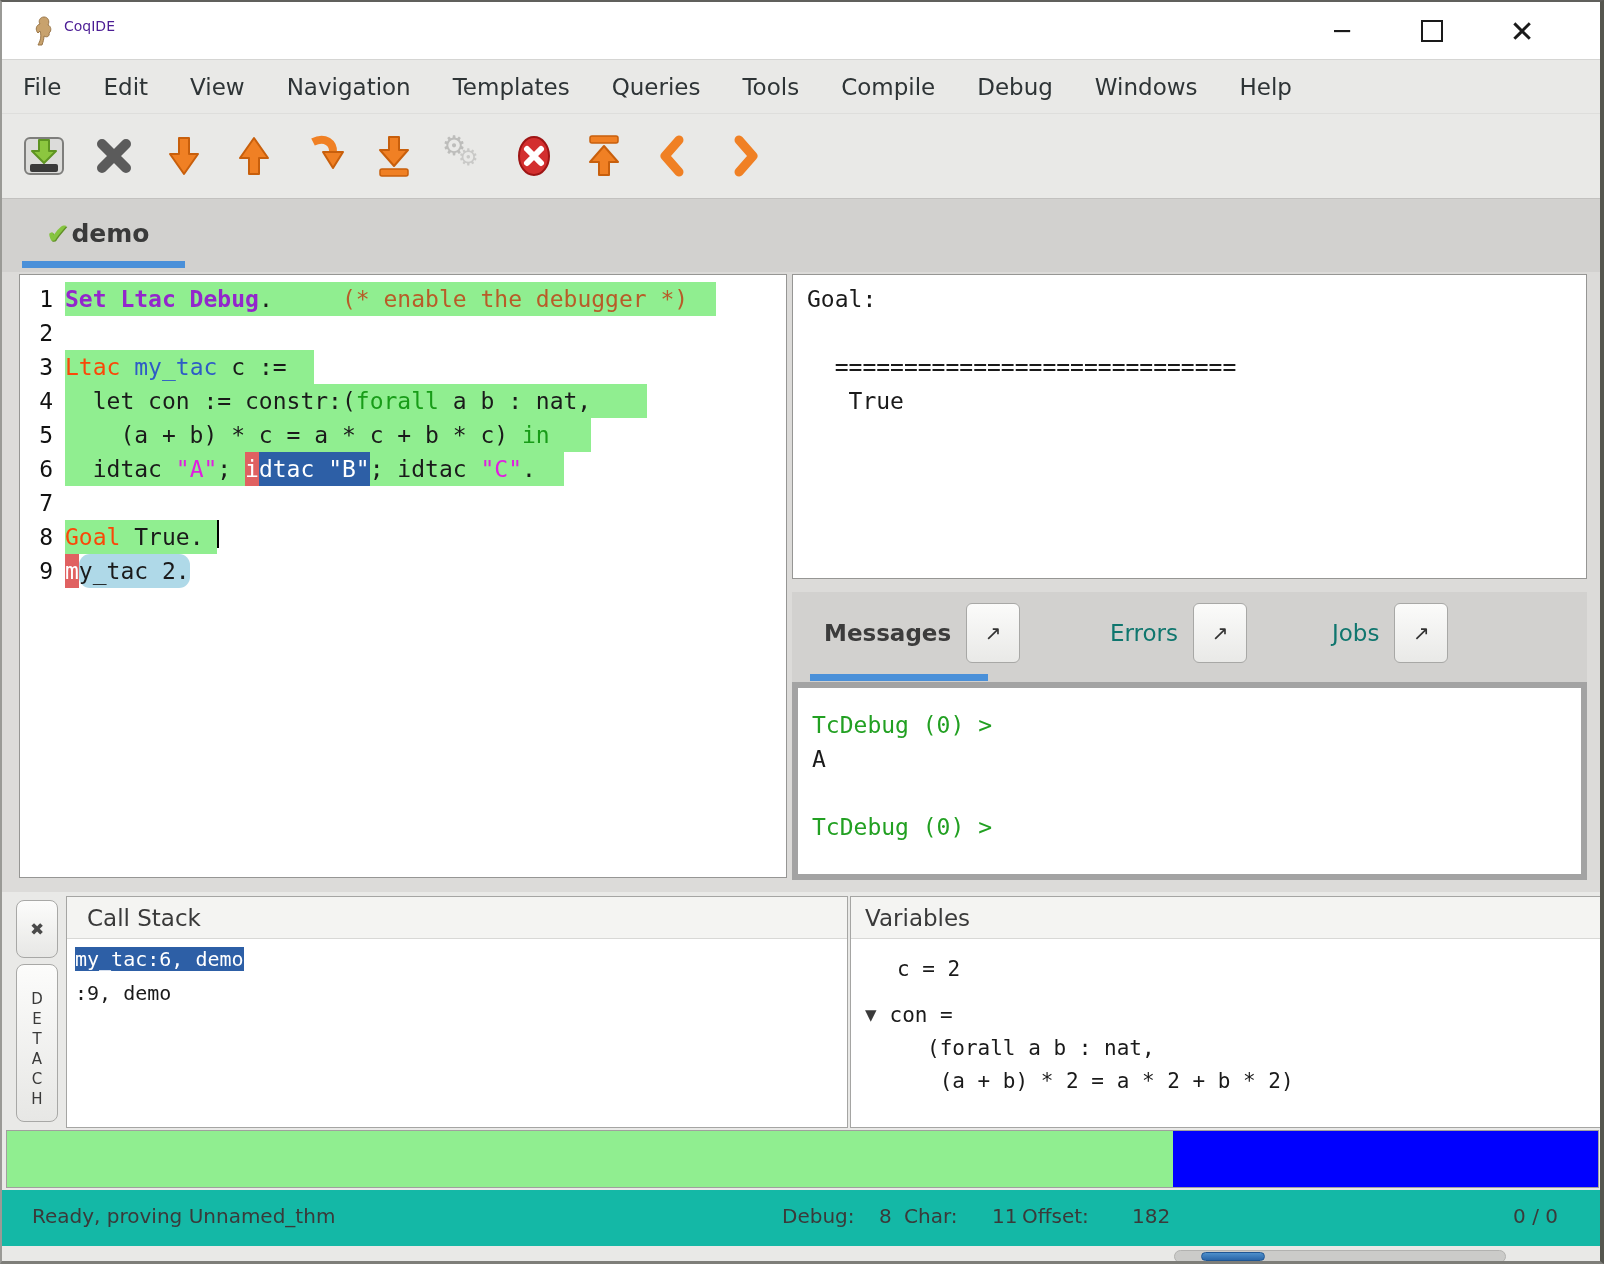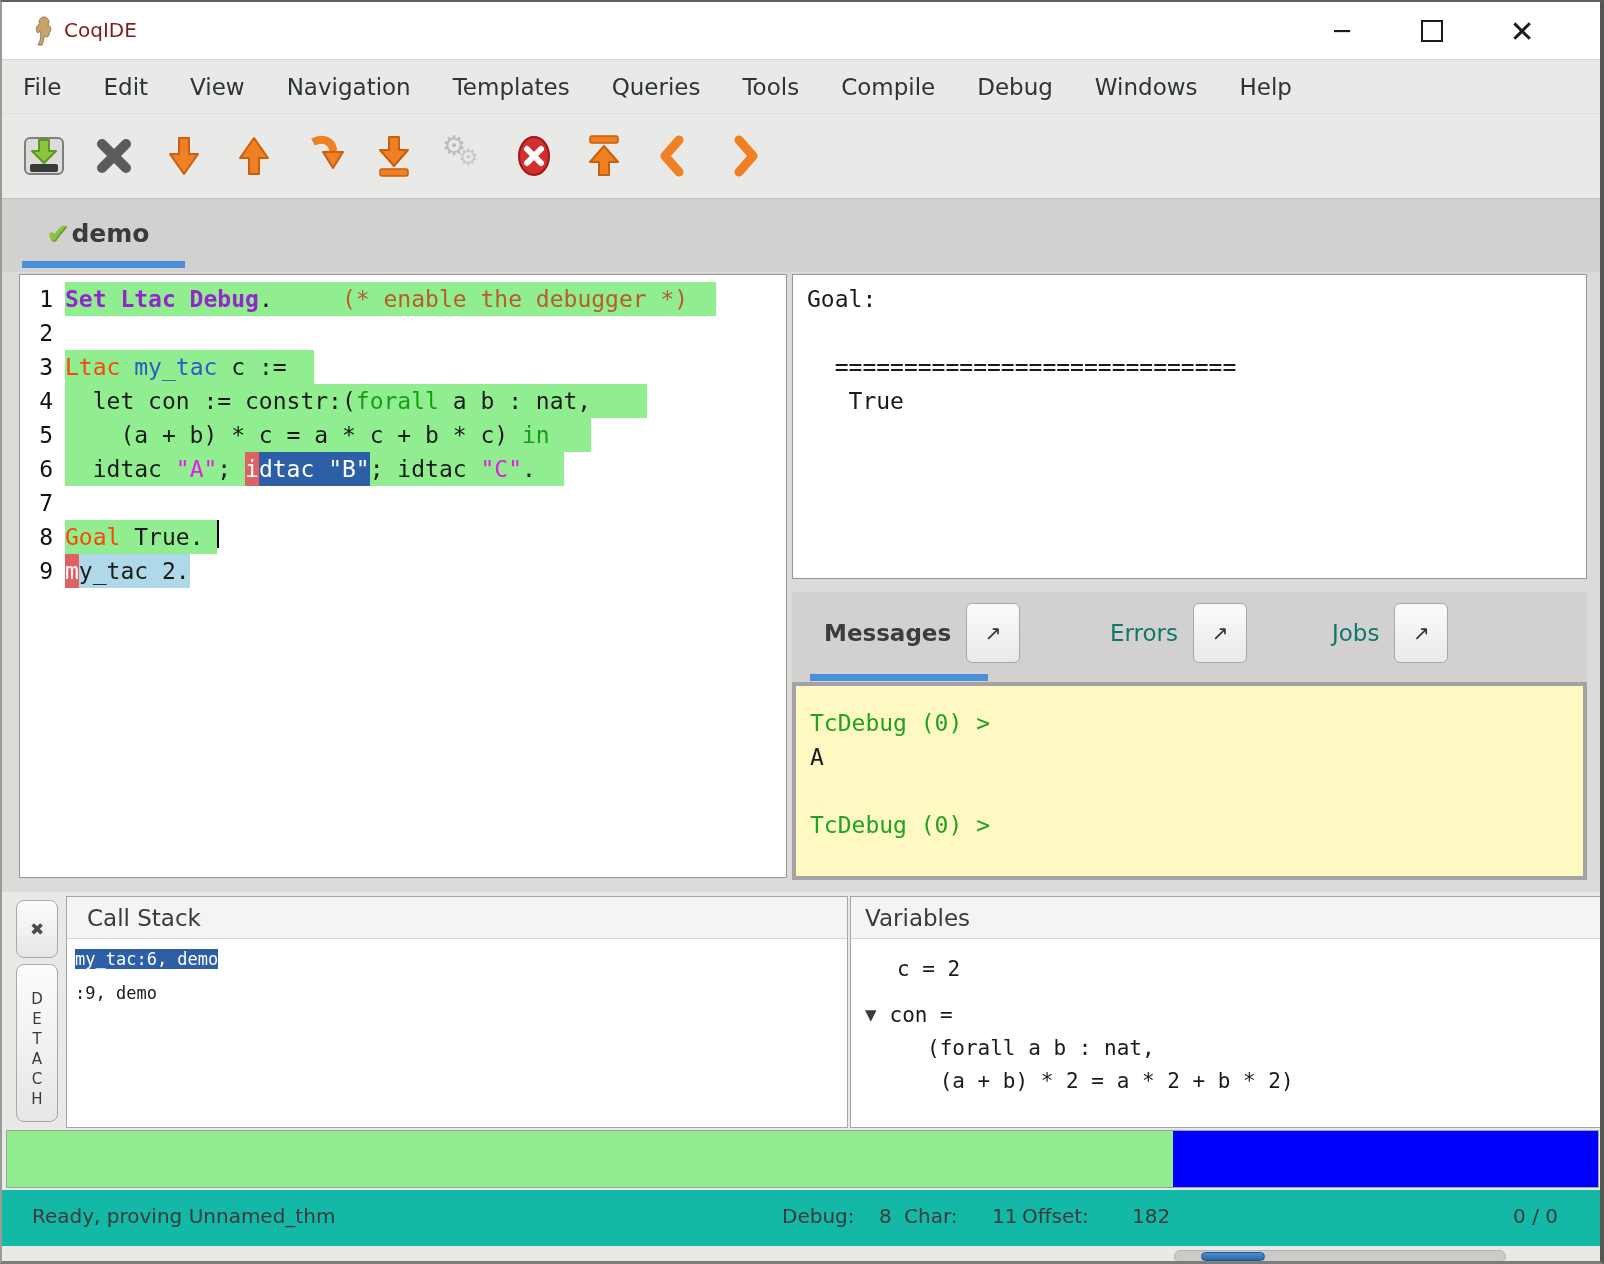--- a/index.html
+++ b/index.html
@@ -6,21 +6,21 @@
   html,body { background:#444; }
   .window {
     position:relative; width:1604px; height:1264px; background:#E9E9E7;
     font-family:"DejaVu Sans", sans-serif; overflow:hidden;
     border-top:2px solid #60605C; border-left:2px solid #9A9A96;
     border-right:4px solid #55564F; border-bottom:3px solid #7E7E79;
   }
   
   .titlebar { position:absolute; left:0; top:0; width:100%; height:58px; background:#FFFFFF; border-bottom:1px solid #D5D5D3; }
   .app-icon { position:absolute; left:28px; top:13px; width:26px; height:32px; }
-  .app-title { position:absolute; left:62px; top:16px; font-size:20px; color:#7f1d1d; }
+  .app-title { position:absolute; left:62px; top:16px; font-size:14px; color:#4c1d95; }
   .winbtn { position:absolute; top:8px; width:44px; height:42px; display:flex; align-items:center; justify-content:center; color:#1A1A1A; cursor:default; }
   .winbtn.min { left:1318px; font-size:26px; }
   .winbtn.max { left:1408px; }
   .winbtn.max .sq { width:22px; height:22px; border:2.5px solid #1A1A1A; }
   .winbtn.close { left:1498px; font-size:30px; font-weight:300; }
   
   .menubar { position:absolute; left:0; top:58px; width:100%; height:54px; background:#E9E9E7; display:flex; align-items:center; padding-left:18px; border-bottom:1px solid #DEDEDC; }
   .menu-item { font-size:23px; color:#2E3436; padding:0 21px; height:100%; display:flex; align-items:center;text-align:right; }
   .menu-item:first-child { padding-left:3px; }
   
@@ -47,46 +47,46 @@
   .f-kw { color:#FB4708; }
   .f-def { color:#2E5BC6; }
   .f-plain { color:#1A1A1A; }
   .f-comment { color:#B85C28; }
   .f-green { color:#189C18; }
   .f-string { color:#E01EE0; }
   .f-white { color:#FFFFFF; }
   .b-done { background:#90EE90; }
   .b-sel { background:#2D5FA6; }
   .b-brk { background:#E06161; }
-  .b-todo { background:#AFD9E8; }
+  .b-todo { background:#AFD9E8;border-radius:11px; }
   .caret { display:inline-block; width:2px; height:28px; background:#000; vertical-align:middle; }
   
   .goal { position:absolute; left:790px; top:272px; width:795px; height:305px; background:#FFFFFF; border:1px solid #969694; padding:7px 0 0 14px; overflow:hidden; }
   .goal .gl { height:34px; line-height:34px; font-family:"DejaVu Sans Mono", monospace; font-size:23px; color:#1A1A1A; white-space:pre; }
   
   .msg-tabbar { position:absolute; left:790px; top:590px; width:795px; height:90px; background:#D2D1CF; }
   .mtab { position:absolute; top:0; height:82px; display:flex; align-items:center; gap:15px; }
   .mtab .lbl { font-size:23px; color:#0f766e; }
   .mtab.active .lbl { color:#3C3C3C; font-weight:bold; }
   .detach-btn { width:54px; height:60px; border:1px solid #A8A8A6; border-radius:6px; background:linear-gradient(#FBFBFA,#E9E9E7); display:flex; align-items:center; justify-content:center; font-size:20px; color:#333; }
   .mtab-underline { position:absolute; left:15px; top:82px; width:178px; height:7px; background:#4A90D9; }
   
-  .messages { position:absolute; left:790px; top:680px; width:795px; height:198px; background:#fef9c3; border:4px solid #a3a3a3; padding:20px 0 0 14px; overflow:hidden; }
+  .messages { position:absolute; left:790px; top:680px; width:795px; height:198px; background:#ffffff; border:6px solid #a3a3a3; padding:20px 0 0 14px; overflow:hidden; }
   .messages .ml { height:34px; line-height:34px; font-family:"DejaVu Sans Mono", monospace; font-size:23px; white-space:pre; }
   .msg-green { color:#22A022; }
   .msg-plain { color:#1A1A1A; }
   
   .cs-gutter-btn { position:absolute; left:14px; width:42px; border:1px solid #A8A8A6; border-radius:8px; background:linear-gradient(#FCFCFB,#E7E7E5); }
   .cs-close { top:898px; height:58px; display:flex; align-items:center; justify-content:center; font-size:17px; color:#4A4A4A; }
   .cs-detach { top:962px; height:158px; display:flex; flex-direction:column; align-items:center; padding-top:24px; font-size:15px; color:#3A3A3A; line-height:20px; }
   .callstack { position:absolute; left:64px; top:894px; width:782px; height:232px; background:#FFFFFF; border:1px solid #A5A5A3; }
   .panel-header { height:42px; background:#F4F4F2; border-bottom:1px solid #D8D8D6; display:flex; align-items:center; font-size:23px; color:#3A3A3A; }
   .callstack .panel-header { padding-left:20px; }
   .cs-rows { padding:3px 0 0 8px; }
-  .cs-row { height:34px; line-height:34px; font-family:"DejaVu Sans Mono", monospace; font-size:17px; white-space:pre; color:#1A1A1A; }
+  .cs-row { height:34px; line-height:34px; font-family:"DejaVu Sans Mono", monospace; font-size:20px; white-space:pre; color:#1A1A1A; }
   .cs-row span.sel { background:#2D5FA6; color:#FFFFFF; }
   
   .variables { position:absolute; left:848px; top:894px; width:752px; height:232px; background:#FFFFFF; border:1px solid #A5A5A3; }
   .variables .panel-header { padding-left:14px; }
   .var-rows { font-family:"DejaVu Sans Mono", monospace; font-size:21px; color:#1A1A1A; }
   .var-item { margin:14px 0 0 46px; height:33px; line-height:33px; white-space:pre; }
   .var-expand { margin:13px 0 0 14px; height:33px; line-height:33px; display:flex; align-items:center; white-space:pre; }
   .var-arrow { font-size:15px; color:#3A3A3A; margin-right:13px; font-family:"DejaVu Sans", sans-serif; }
   .var-value { margin-left:76px; height:33px; line-height:33px; white-space:pre; }
   .var-value:first-of-type { margin-top:10px; }

